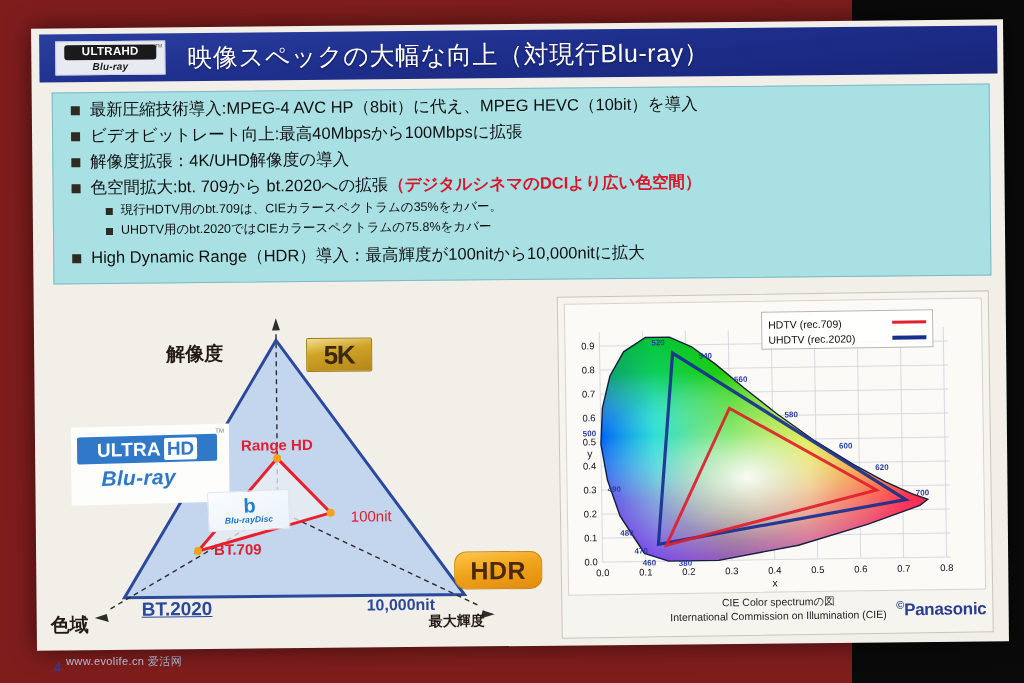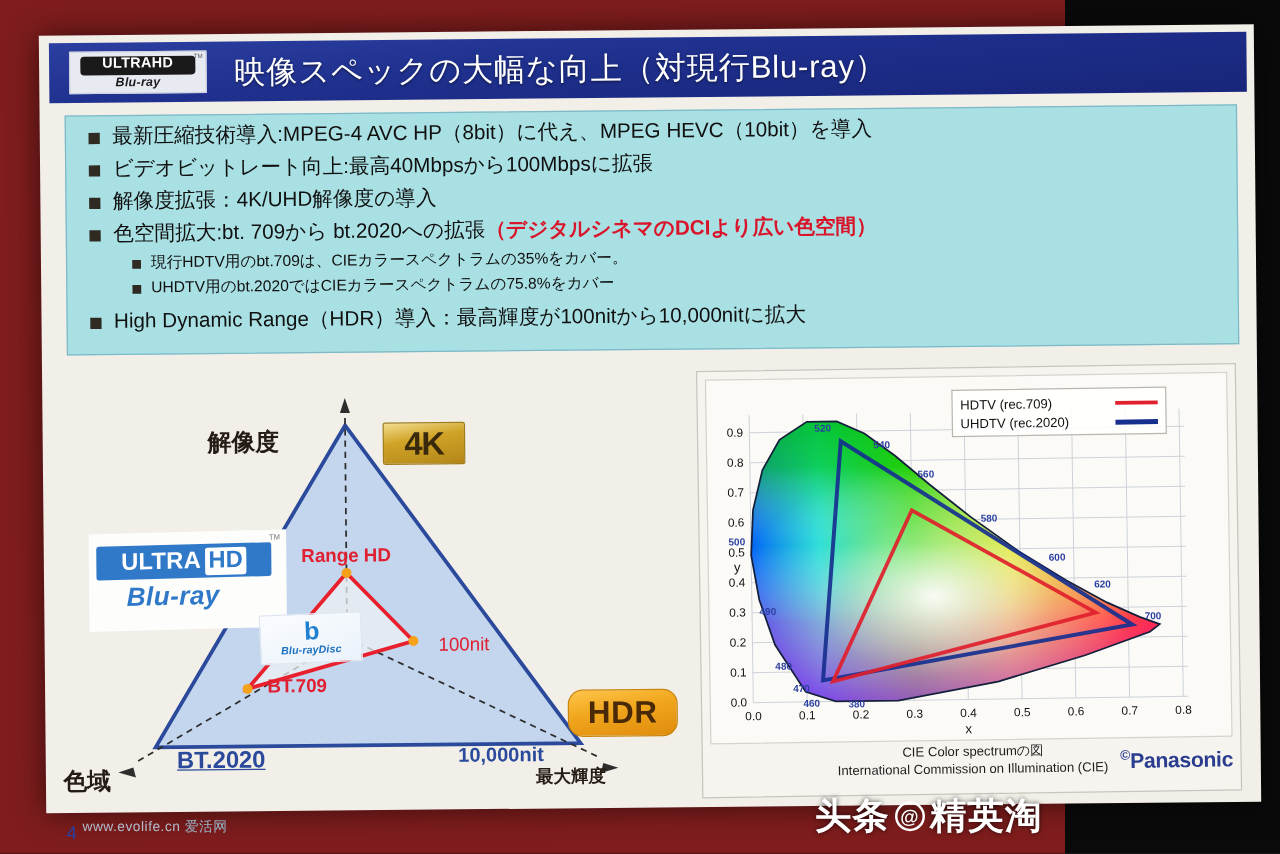--- a/index.html
+++ b/index.html
@@ -267,21 +267,21 @@
       <div class="lbl lbl-gamut">色域</div>
       <div class="lbl lbl-lum">最大輝度</div>
 
       <div class="lbl lbl-fhd">Range HD</div>
       <div class="lbl lbl-100">100nit</div>
       <div class="lbl lbl-709">BT.709</div>
       <div class="lbl lbl-2020">BT.2020</div>
       <div class="lbl lbl-10k">10,000nit</div>
     </div>
 
-    <div class="badge-4k">4K</div>
+    <div class="badge-4k">5K</div>
     <div class="badge-hdr">HDR</div>
 
     <div class="logo-uhd2">
       <span class="tm2">TM</span>
       <div class="band">
         <span class="u">ULTRA</span>
         <span class="hd">HD</span>
       </div>
       <div class="blu2">Blu-ray</div>
     </div>
@@ -432,19 +432,14 @@
 
   </div>
 
   <div class="wm-evolife">
     <div class="sub">
       <span>www.evolife.cn</span>
       <span class="cn">爱活网</span>
     </div>
   </div>
 
-  <div class="wm-toutiao">
-    <span>头条</span>
-    <span class="at">@</span>
-    <span>精英淘</span>
-  </div>
 
 </div>
 
 </body></html>

